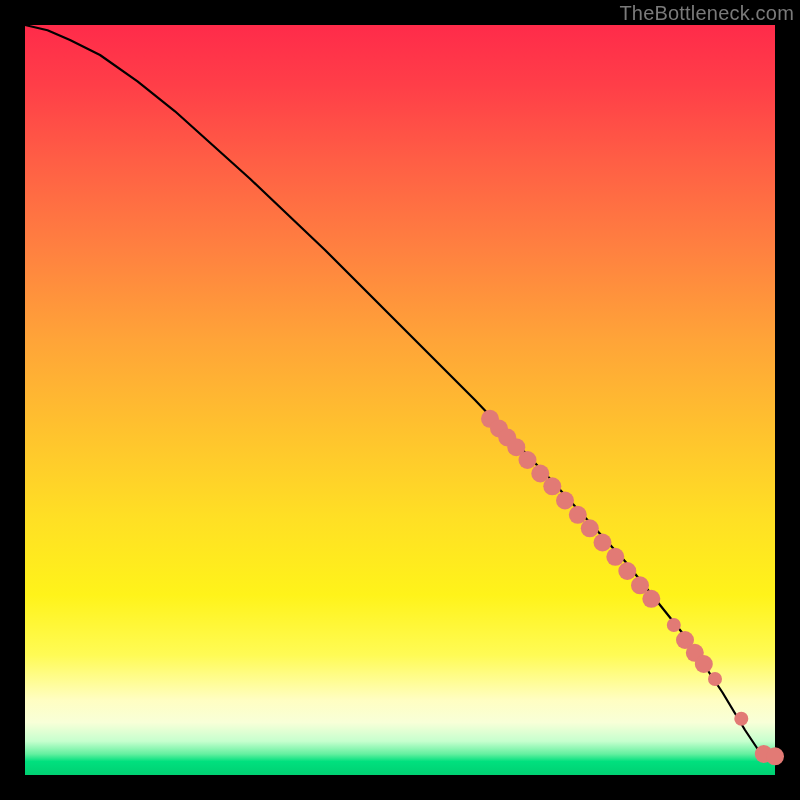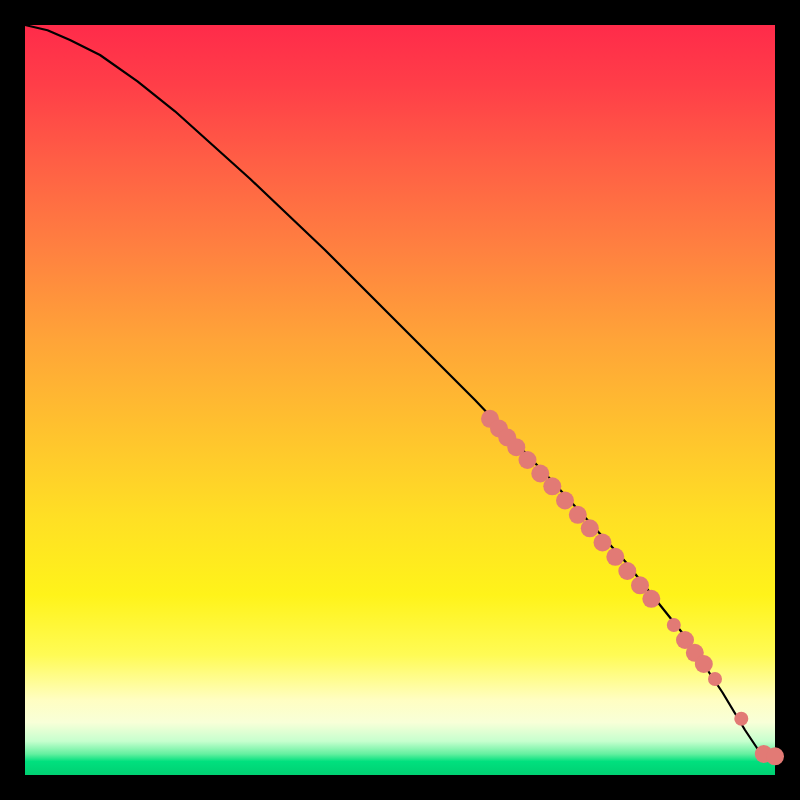--- a/index.html
+++ b/index.html
@@ -106,13 +106,14 @@
           <circle class="dot" cx="660.0" cy="615.0" r="9"></circle>
           <circle class="dot" cx="669.8" cy="627.8" r="9"></circle>
           <circle class="dot" cx="678.8" cy="639.0" r="9"></circle>
           <circle class="dot" cx="690.0" cy="654.0" r="7"></circle>
           <circle class="dot" cx="716.3" cy="693.8" r="7"></circle>
           <circle class="dot" cx="738.8" cy="729.0" r="9"></circle>
           <circle class="dot" cx="750.0" cy="731.3" r="9"></circle>
         </g>
     </svg>
   </div>
+  <div class="watermark">TheBottleneck.com</div>
 </div>
 
 </body></html>

